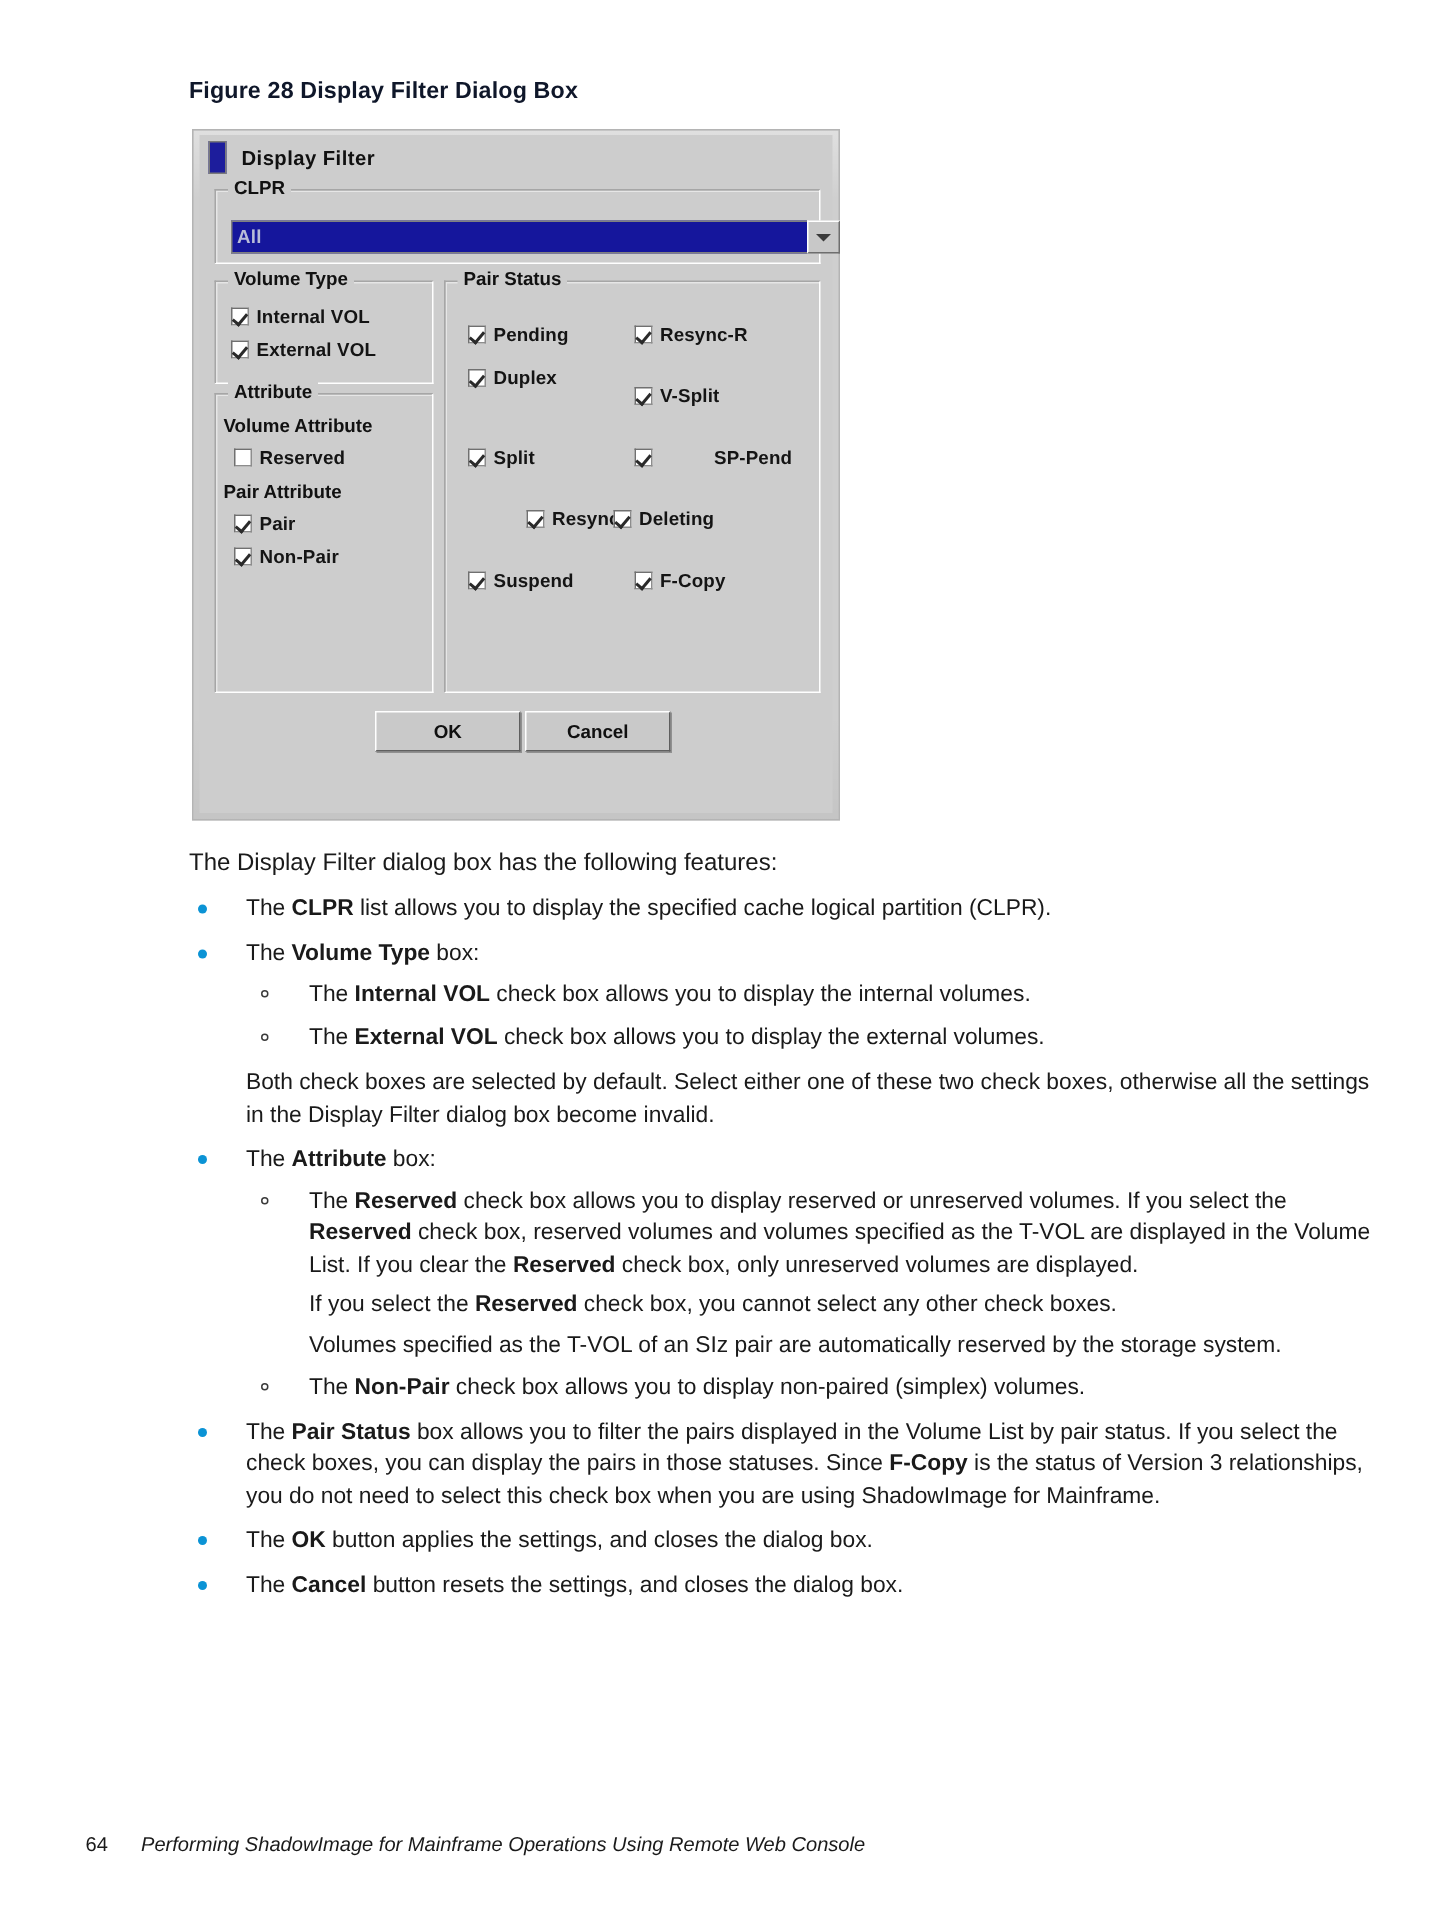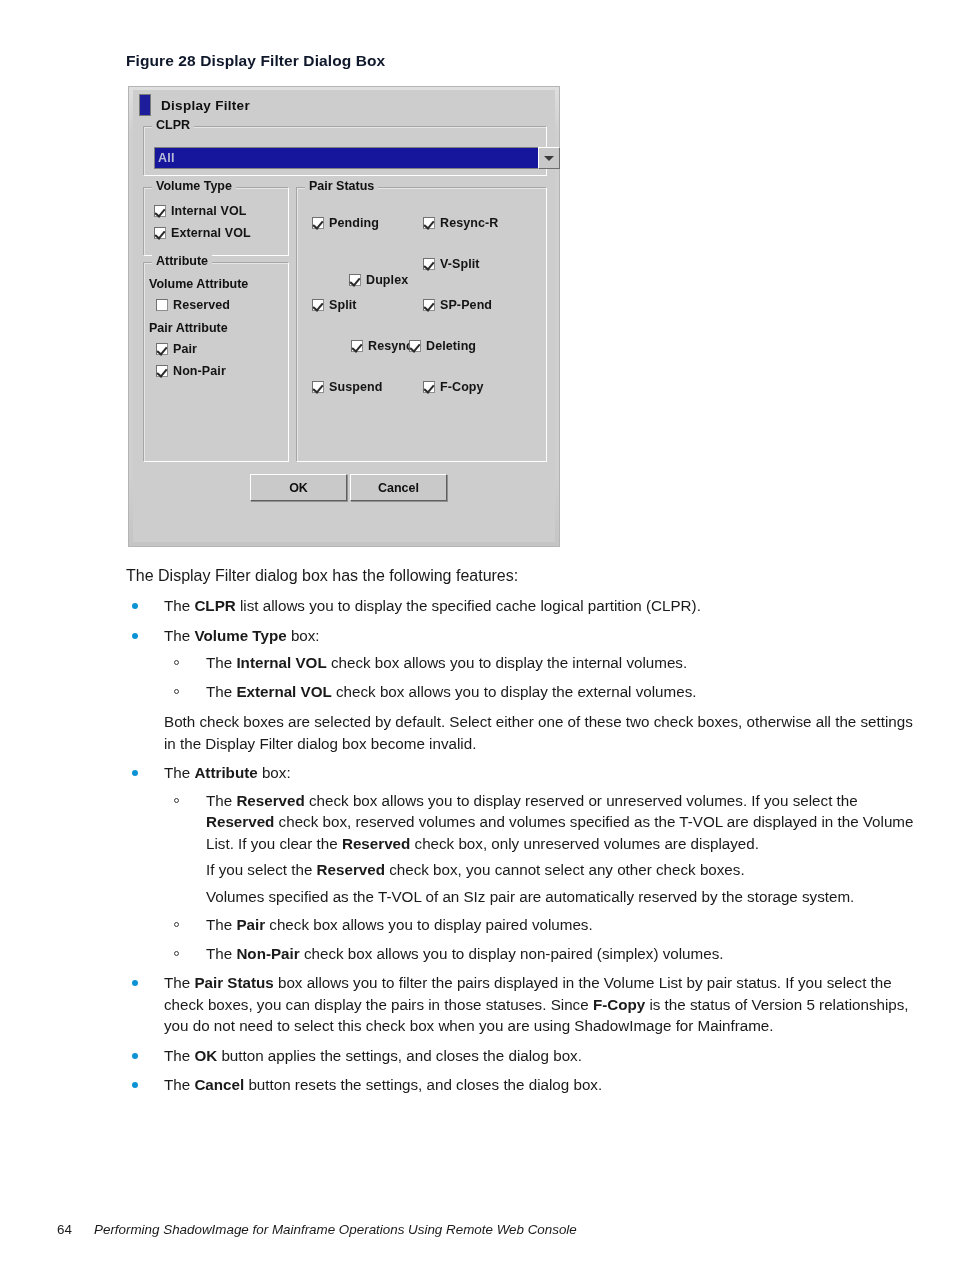--- a/index.html
+++ b/index.html
@@ -361,21 +361,21 @@
       </div>
     </div>
 
     <div class="groupbox" id="gb-pairstatus">
       <div class="gb-title">Pair Status</div>
 
       <div class="chk-row" style="left:15px; top:28px;">
         <span class="chk-box checked"></span>
         <span class="chk-label">Pending</span>
       </div>
-      <div class="chk-row" style="left:15px; top:85px;margin-left:37px;">
+      <div class="chk-row" style="left:15px; top:57px;">
         <span class="chk-box checked"></span>
         <span class="chk-label">Duplex</span>
       </div>
       <div class="chk-row" style="left:15px; top:110px;">
         <span class="chk-box checked"></span>
         <span class="chk-label">Split</span>
       </div>
       <div class="chk-row" style="left:15px; top:151px;margin-left:39px;">
         <span class="chk-box checked"></span>
         <span class="chk-label">Resync</span>
@@ -386,21 +386,21 @@
       </div>
 
       <div class="chk-row" style="left:126px; top:28px;">
         <span class="chk-box checked"></span>
         <span class="chk-label">Resync-R</span>
       </div>
       <div class="chk-row" style="left:126px; top:69px;">
         <span class="chk-box checked"></span>
         <span class="chk-label">V-Split</span>
       </div>
-      <div class="chk-row" style="left:126px; top:110px;">
+      <div class="chk-row" style="left:126px; top:110px;gap:36px;">
         <span class="chk-box checked"></span>
         <span class="chk-label">SP-Pend</span>
       </div>
       <div class="chk-row" style="left:112px; top:151px;">
         <span class="chk-box checked"></span>
         <span class="chk-label">Deleting</span>
       </div>
       <div class="chk-row" style="left:126px; top:192px;">
         <span class="chk-box checked"></span>
         <span class="chk-label">F-Copy</span>
@@ -451,35 +451,31 @@
           <span class="b2"></span>
           <span>The </span><b>Reserved</b><span> check box allows you to display reserved or unreserved volumes. If you select the </span><b>Reserved</b><span> check box, reserved volumes and volumes specified as the T-VOL are displayed in the Volume List. If you clear the </span><b>Reserved</b><span> check box, only unreserved volumes are displayed.</span>
 
           <div class="para">
             <span>If you select the </span><b>Reserved</b><span> check box, you cannot select any other check boxes.</span>
           </div>
 
           <div class="para">Volumes specified as the T-VOL of an SIz pair are automatically reserved by the storage system.</div>
         </li>
 
-        <li>
-          <span class="b2"></span>
-          <span>The </span><b>Pair</b><span> check box allows you to display paired volumes.</span>
-        </li>
 
         <li>
           <span class="b2"></span>
           <span>The </span><b>Non-Pair</b><span> check box allows you to display non-paired (simplex) volumes.</span>
         </li>
       </ul>
     </li>
 
     <li>
       <span class="b1"></span>
-      <span>The </span><b>Pair Status</b><span> box allows you to filter the pairs displayed in the Volume List by pair status. If you select the check boxes, you can display the pairs in those statuses. Since </span><b>F-Copy</b><span> is the status of Version 5 relationships, you do not need to select this check box when you are using ShadowImage for Mainframe.</span>
+      <span>The </span><b>Pair Status</b><span> box allows you to filter the pairs displayed in the Volume List by pair status. If you select the check boxes, you can display the pairs in those statuses. Since </span><b>F-Copy</b><span> is the status of Version 3 relationships, you do not need to select this check box when you are using ShadowImage for Mainframe.</span>
     </li>
 
     <li>
       <span class="b1"></span>
       <span>The </span><b>OK</b><span> button applies the settings, and closes the dialog box.</span>
     </li>
 
     <li>
       <span class="b1"></span>
       <span>The </span><b>Cancel</b><span> button resets the settings, and closes the dialog box.</span>

